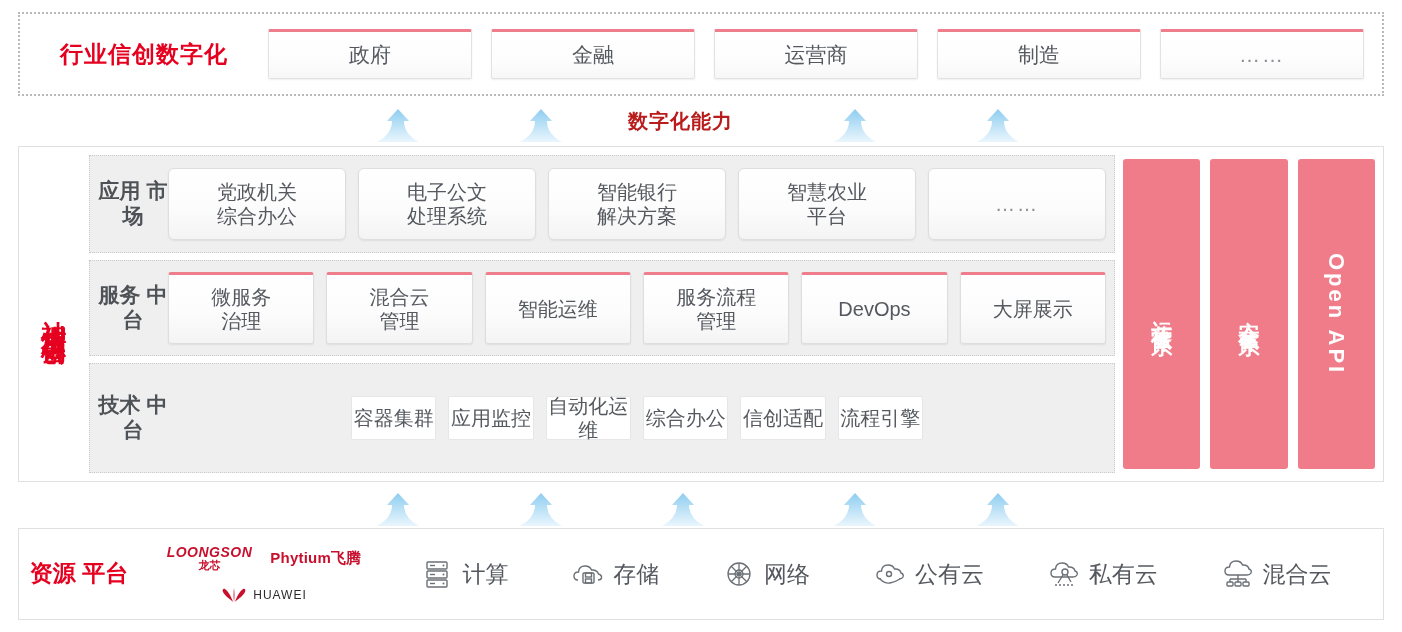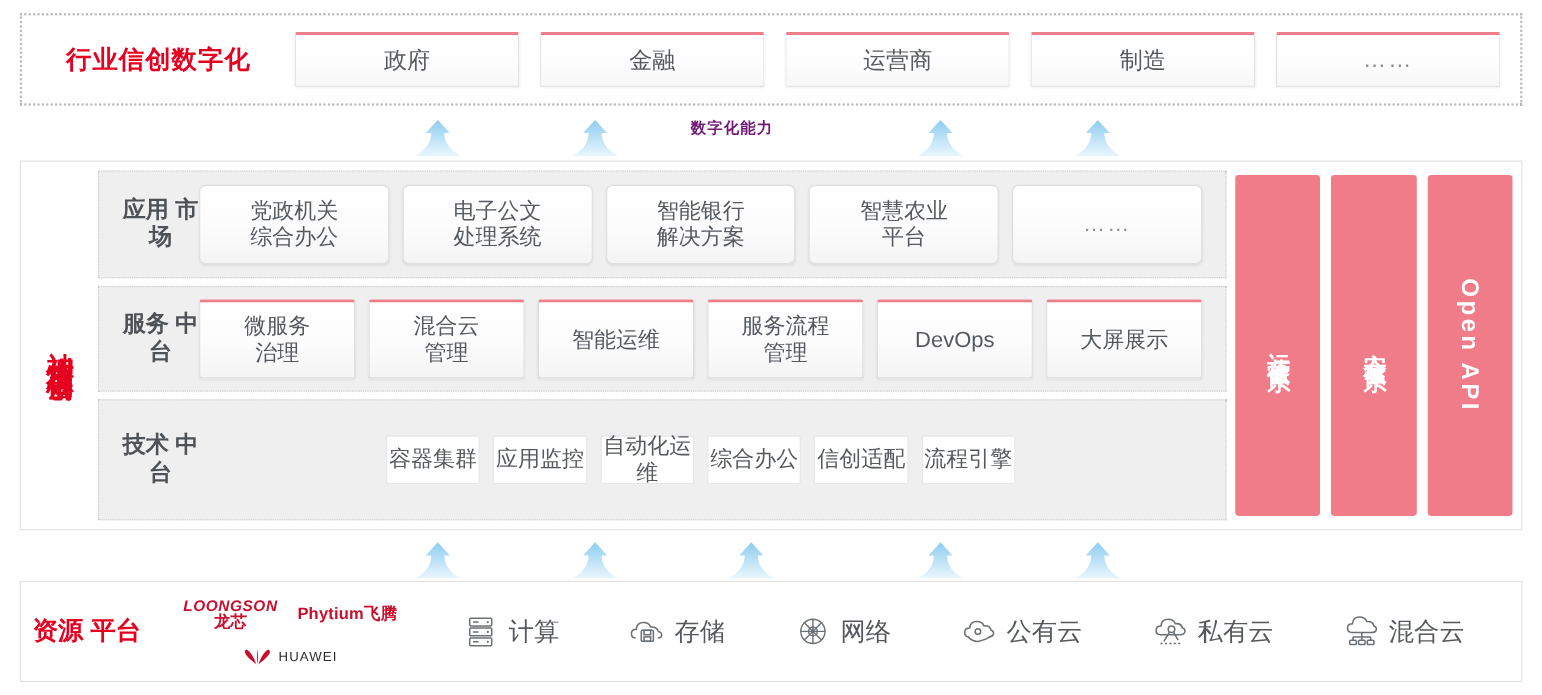--- a/index.html
+++ b/index.html
@@ -73,23 +73,23 @@
     position: absolute;
     bottom: 0;
     width: 46px;
     height: 36px;
   }
   .arrow svg { display: block; width: 46px; height: 36px; }
   .cap-label {
     position: absolute;
     left: 628px;
     top: 4px;
-    font-size: 14px;
+    font-size: 20px;
     font-weight: bold;
-    color: #701a75;
+    color: #b91c1c;
     letter-spacing: 1px;
   }
 
   
   .cloud-panel {
     position: absolute;
     left: 18px;
     top: 146px;
     width: 1366px;
     height: 336px;
@@ -126,21 +126,21 @@
     display: flex;
     flex-direction: column;
     gap: 7px;
   }
   .layer {
     background: #efefef;
     border: 1px dotted #c9c9c9;
     box-sizing: border-box;
     display: flex;
     align-items: center;
-    padding: 0 21px;
+    padding: 0 8px;
   }
   .layer.app { height: 98px; }
   .layer.svc { height: 96px; }
   .layer.tech { flex: 1; }
   .layer-label {
     width: 70px;
     flex: none;
     text-align: center;
     font-size: 21px;
     font-weight: bold;
@@ -250,21 +250,21 @@
     flex-direction: column;
     align-items: center;
     gap: 16px;
   }
   .vendor-row { display: flex; align-items: center; gap: 18px; }
   .logo-loongson { display: flex; flex-direction: column; align-items: center; line-height: 1; }
   .logo-loongson .lg1 {
     font-size: 14px; font-weight: bold; color: #c8102e;
     font-style: italic; letter-spacing: .5px;
   }
-  .logo-loongson .lg2 { font-size: 15px; color: #c8102e; font-weight: bold; margin-top: 1px; }
+  .logo-loongson .lg2 { font-size: 11px; color: #c8102e; font-weight: bold; margin-top: 1px; }
   .logo-phytium { font-size: 15px; font-weight: bold; color: #c8102e; letter-spacing: .2px; }
   .logo-huawei { display: flex; align-items: center; gap: 6px; }
   .logo-huawei .hw-mark { width: 26px; height: 16px; }
   .logo-huawei .hw-text { font-size: 12px; font-weight: normal; color: #2b2b2b; letter-spacing: 1px; }
 
   .res-items {
     flex: 1;
     display: flex;
     align-items: center;
     justify-content: space-around;

